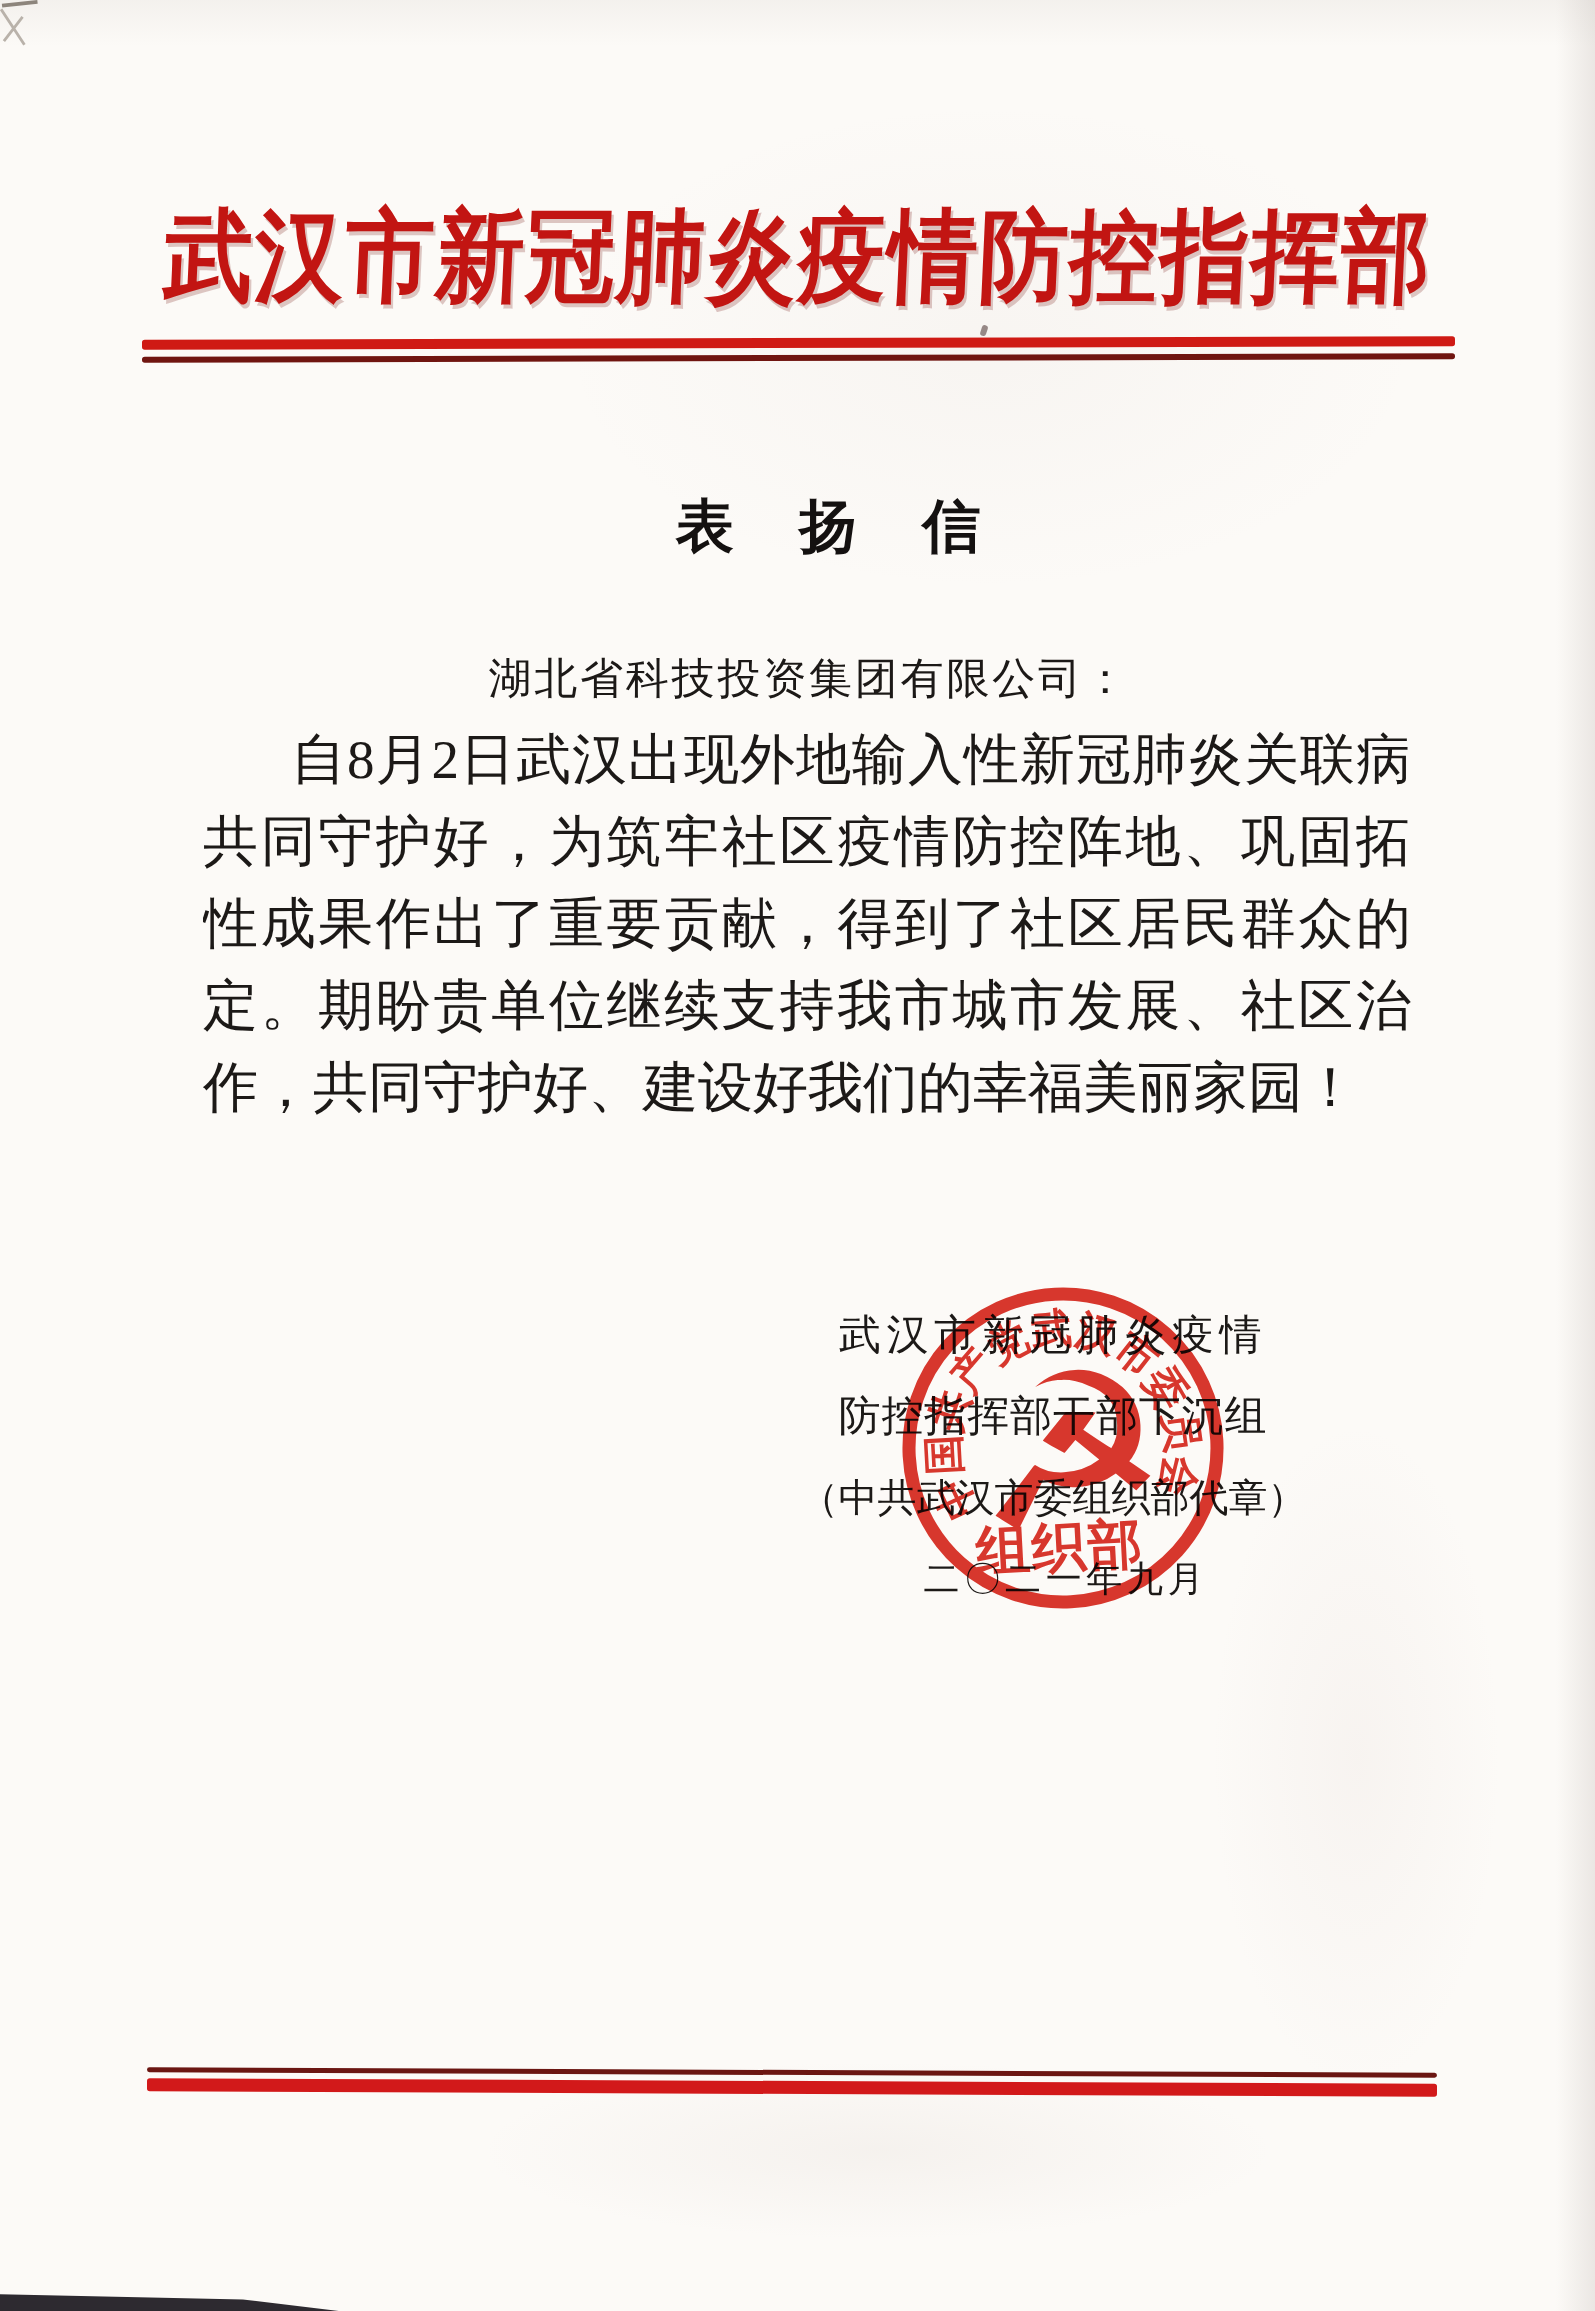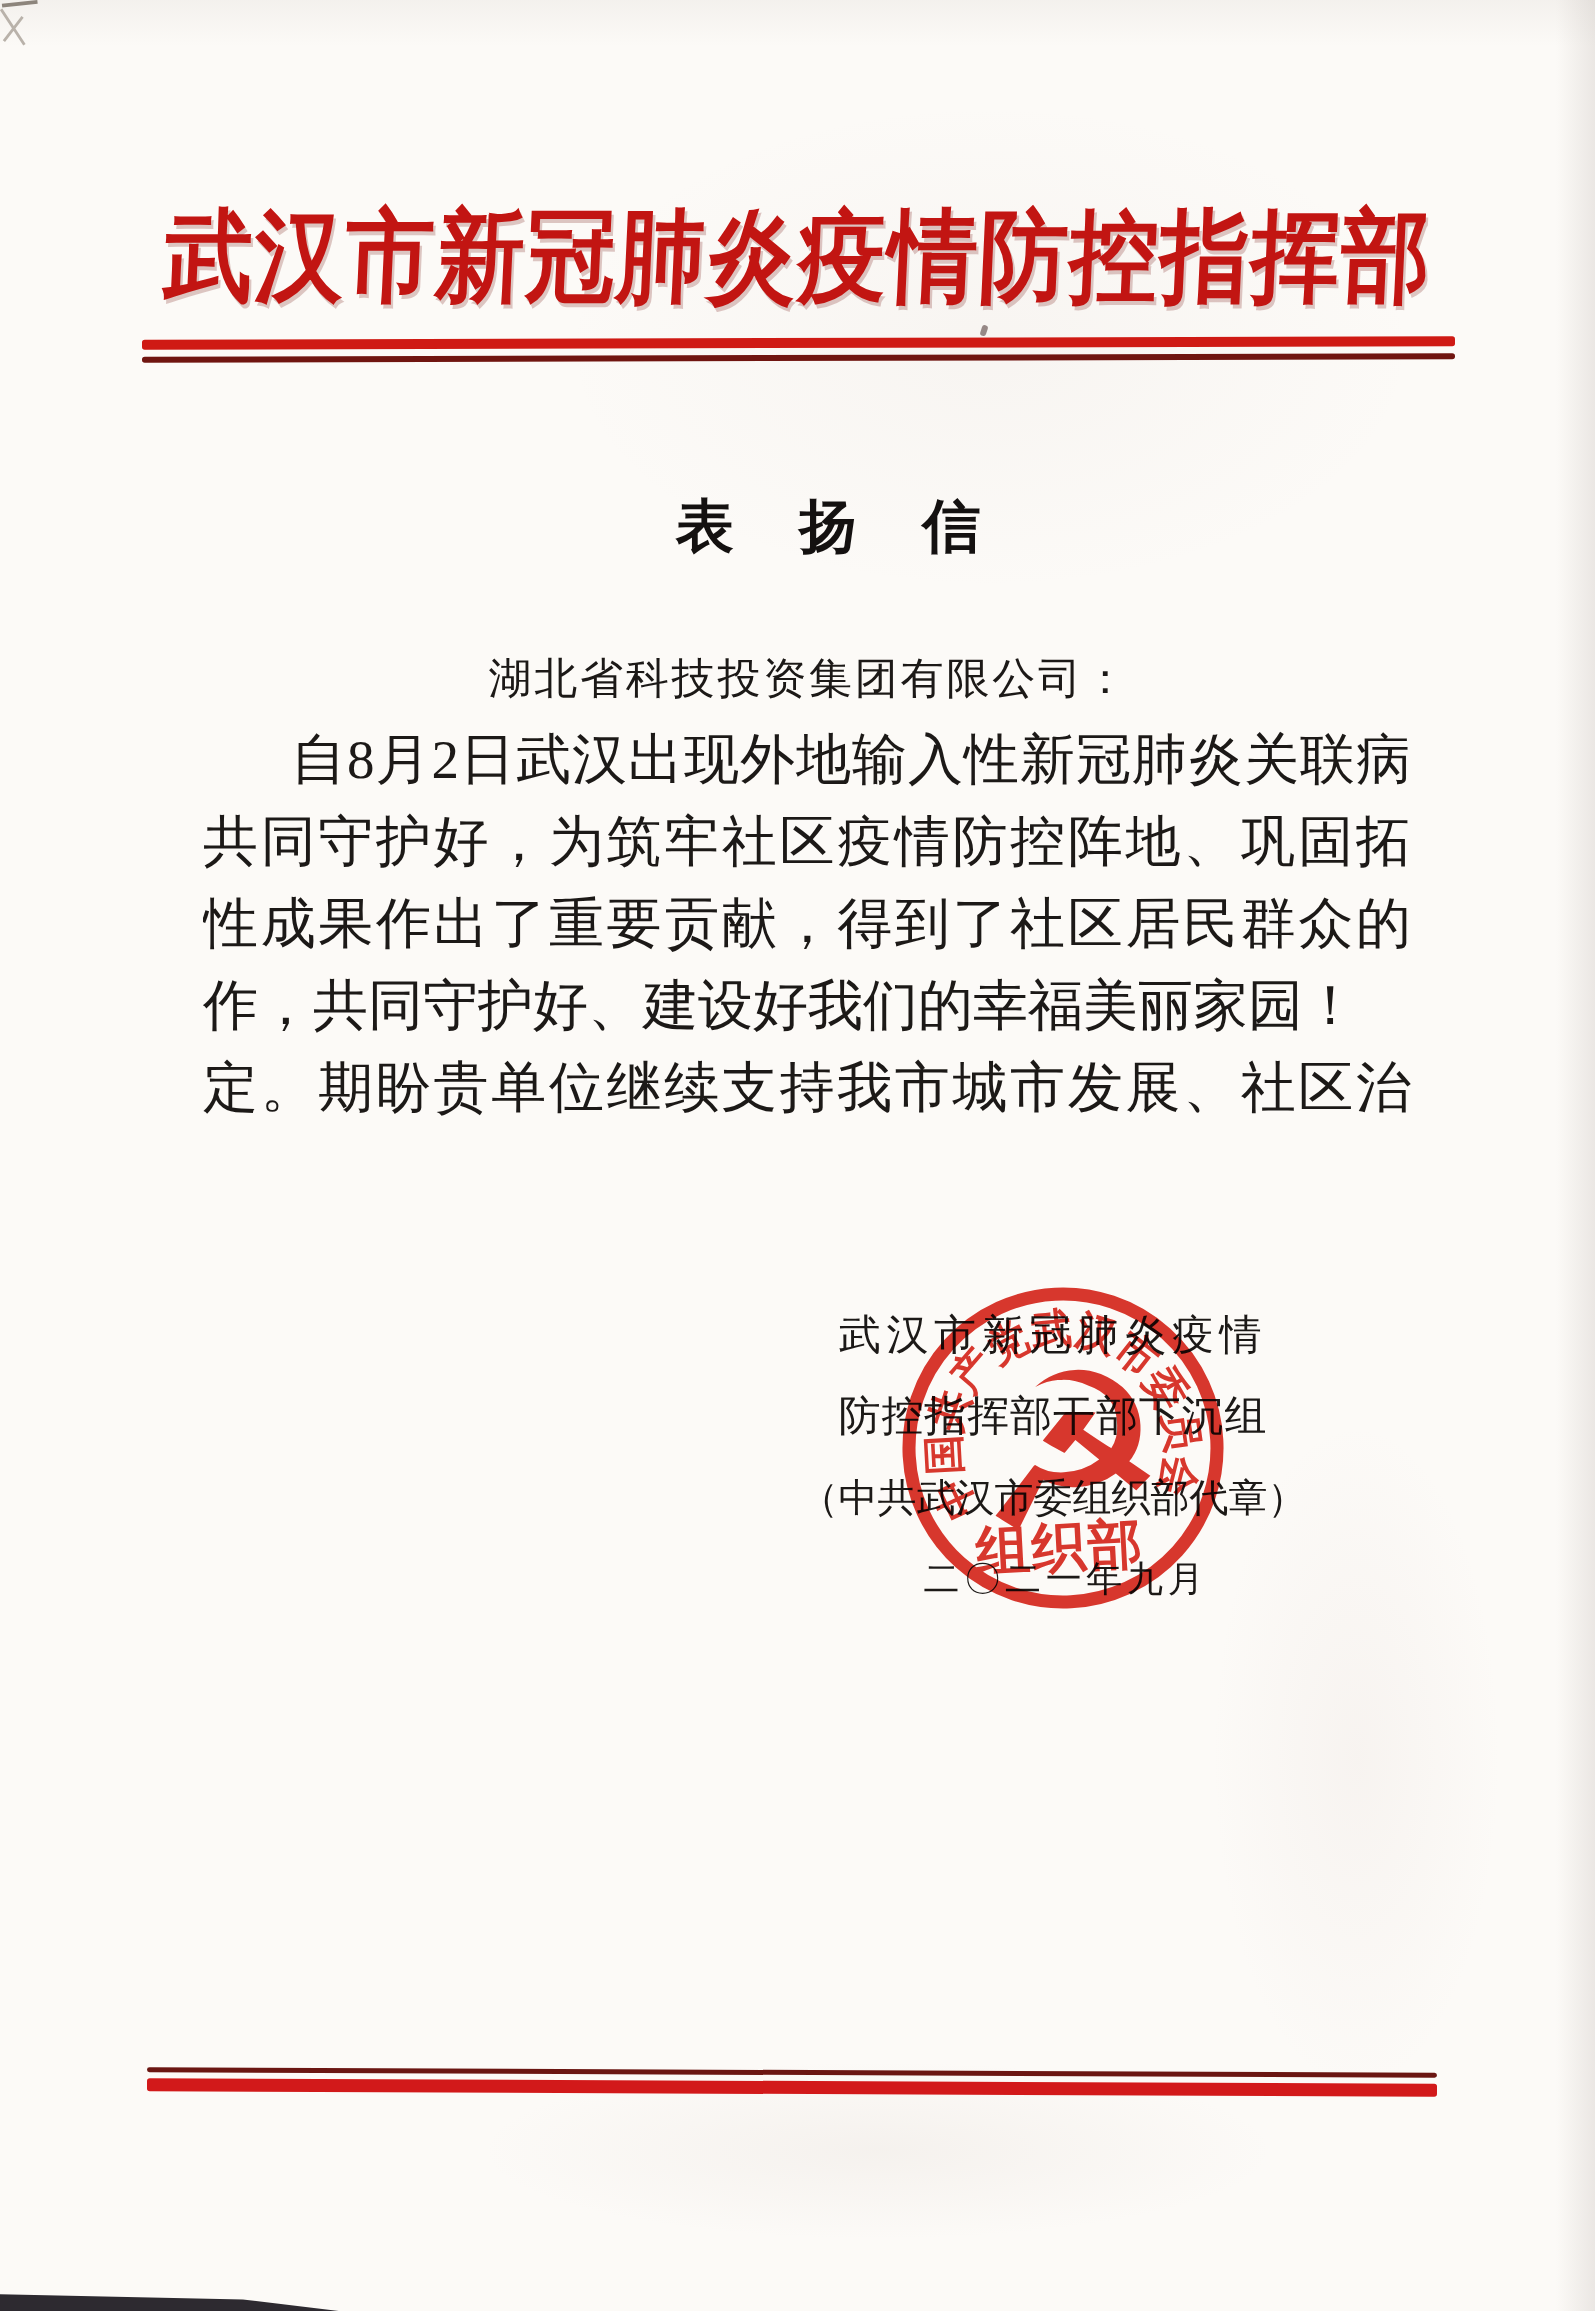--- a/index.html
+++ b/index.html
@@ -93,22 +93,22 @@
   <div class="artifact ink-dot"></div>
 
   <div class="doc-title">表　扬　信</div>
 
   <div class="salutation">湖北省科技投资集团有限公司：</div>
 
   <div class="letter-body">
     <div class="body-line fill indent">自8月2日武汉出现外地输入性新冠肺炎关联病例以来，贵</div>
     <div class="body-line fill">共同守护好，为筑牢社区疫情防控阵地、巩固拓展武汉保卫战决定</div>
     <div class="body-line fill">性成果作出了重要贡献，得到了社区居民群众的高度赞扬和肯</div>
+    <div class="body-line fill">定。期盼贵单位继续支持我市城市发展、社区治理和服务群众工</div>
     <div class="body-line">作，共同守护好、建设好我们的幸福美丽家园！</div>
-    <div class="body-line fill">定。期盼贵单位继续支持我市城市发展、社区治理和服务群众工</div>
   </div>
 
   <div class="signature">
     <div class="sig-line">武汉市新冠肺炎疫情</div>
     <div class="sig-line tight">防控指挥部干部下沉组</div>
     <div class="sig-line paren">（中共武汉市委组织部代章）</div>
     <div class="sig-date">二〇二一年九月</div>
   </div>
 
   <svg class="seal" viewBox="-210 -210 420 420" xmlns="http://www.w3.org/2000/svg">

